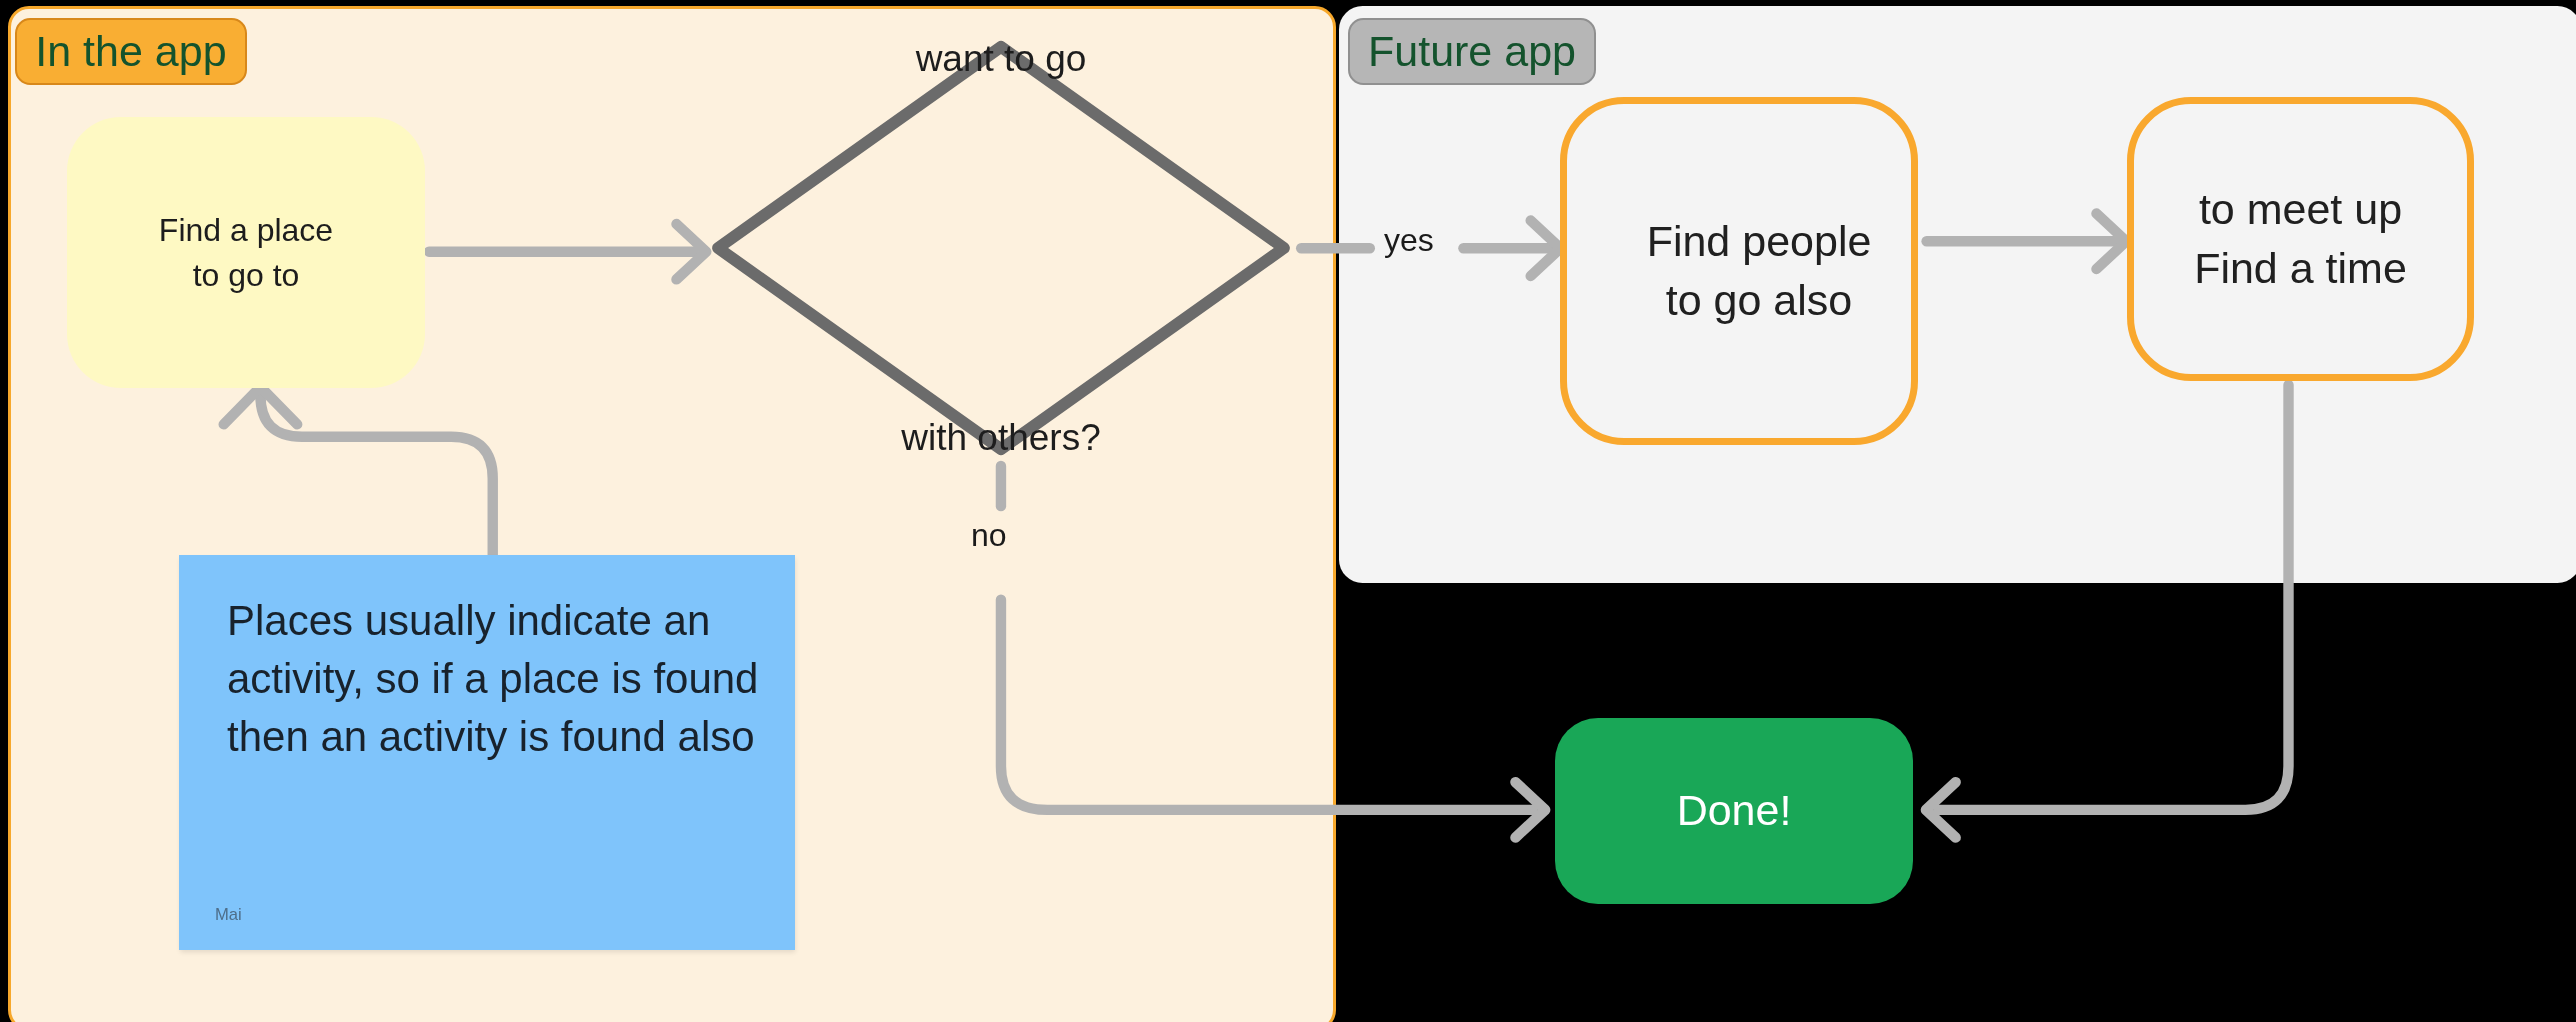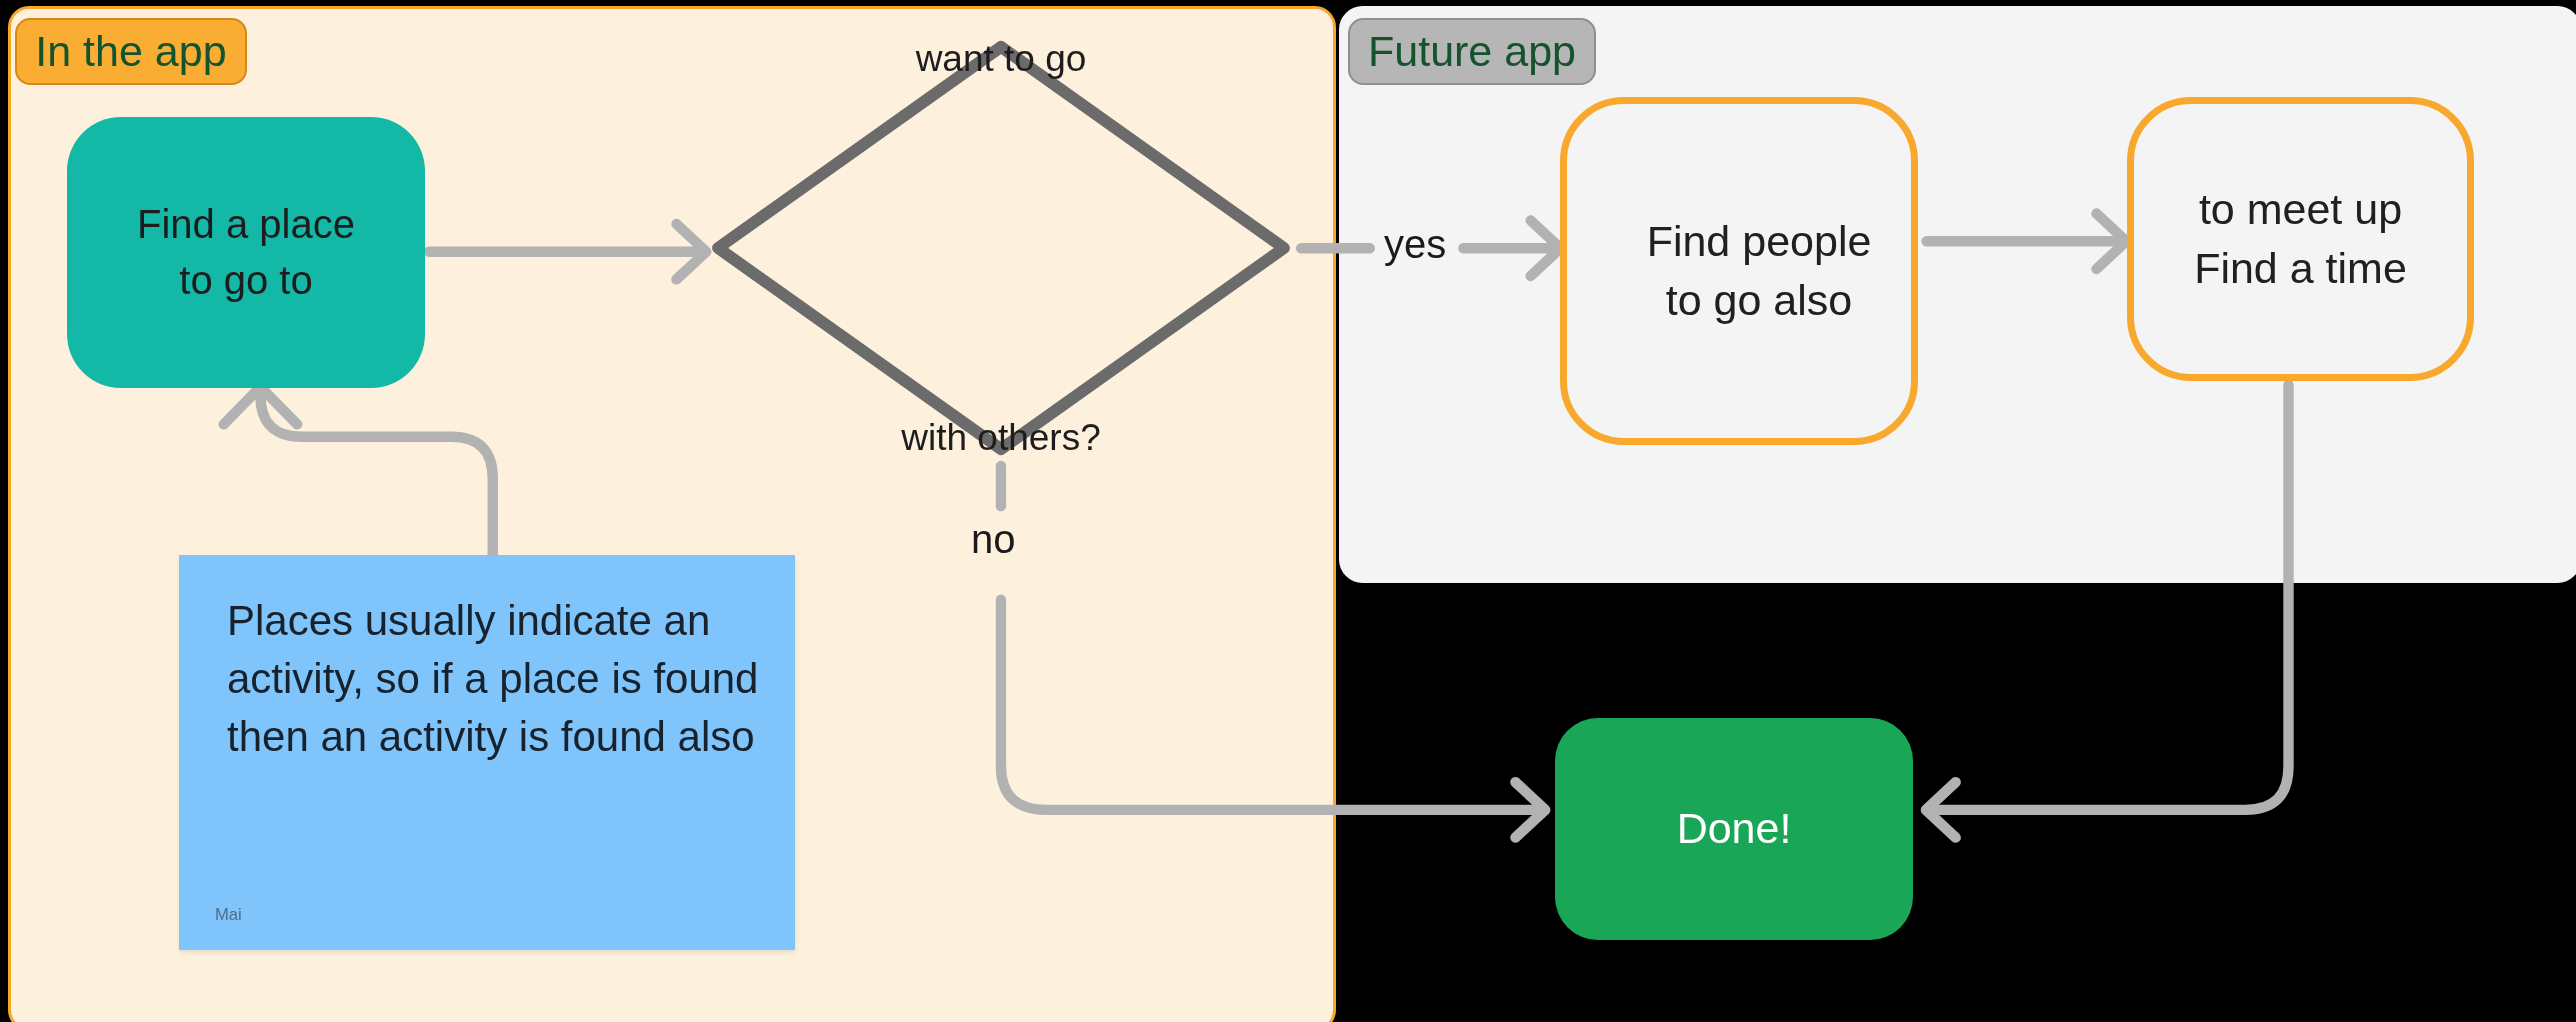--- a/index.html
+++ b/index.html
@@ -82,23 +82,23 @@
     z-index: 20;
     line-height: 1.38;
   }
   .node .line { display: block; }
 
   #node-find-place {
     left: 67px;
     top: 117px;
     width: 358px;
     height: 271px;
-    background: #14b8a6;
+    background: #fef9c3;
     border-radius: 54px;
-    font-size: 40px;
+    font-size: 32px;
     color: #1D1D1D;
   }
   #node-find-people {
     left: 1560px;
     top: 97px;
     width: 358px;
     height: 348px;
     border: 7.6px solid #F9A82E;
     border-radius: 64px;
     font-size: 43px;
@@ -112,21 +112,21 @@
     height: 284px;
     border: 7.6px solid #F9A82E;
     border-radius: 64px;
     font-size: 43px;
     color: #202020;
   }
   #node-done {
     left: 1555px;
     top: 718px;
     width: 358px;
-    height: 222px;
+    height: 186px;
     background: #19A757;
     border-radius: 43px;
     font-size: 43px;
     color: #FFFFFF;
   }
 
   
   #node-decision {
     position: absolute;
     left: 704px;
@@ -174,21 +174,21 @@
     position: absolute;
     left: 36px;
     bottom: 25px;
     font-size: 16.6px;
     color: #4E6E8A;
   }
 
   
   .edge-label {
     position: absolute;
-    font-size: 40px;
+    font-size: 32px;
     color: #1A1A1A;
     z-index: 25;
     white-space: nowrap;
   }
   #label-yes { left: 1384px; top: 222px; }
   #label-no  { left: 971px; top: 517px; }
 
   
   #connectors {
     position: absolute;

